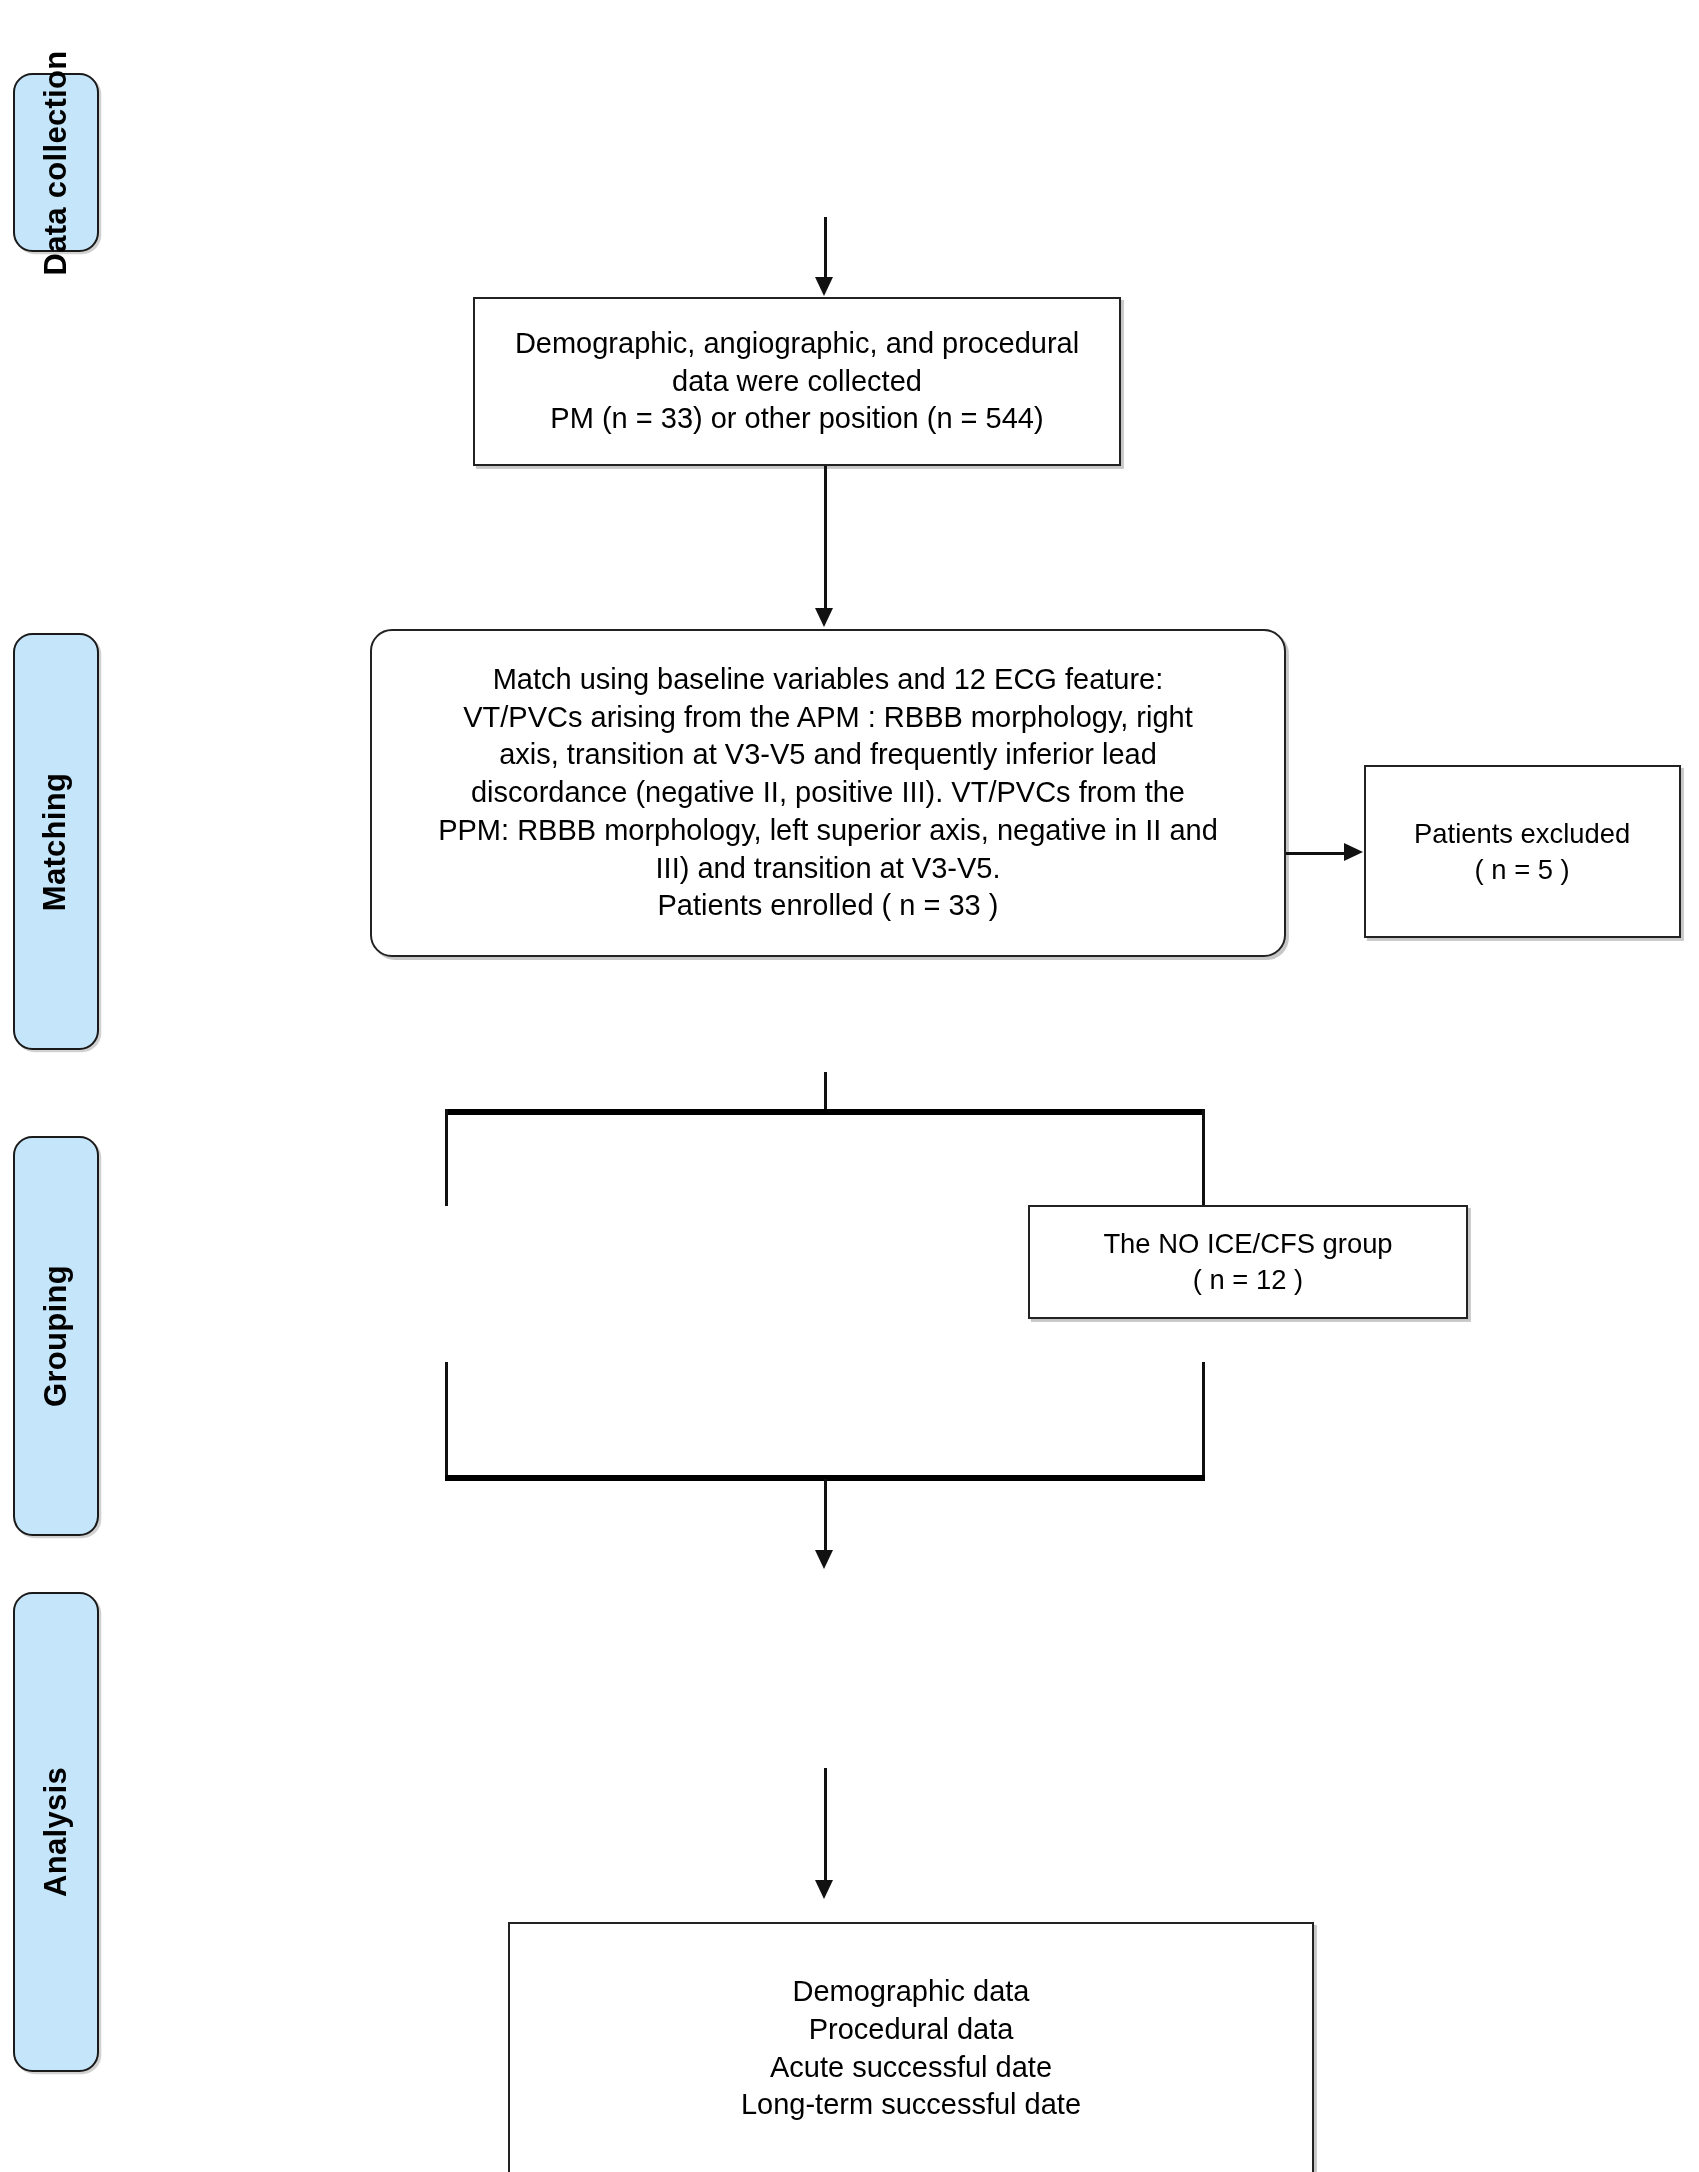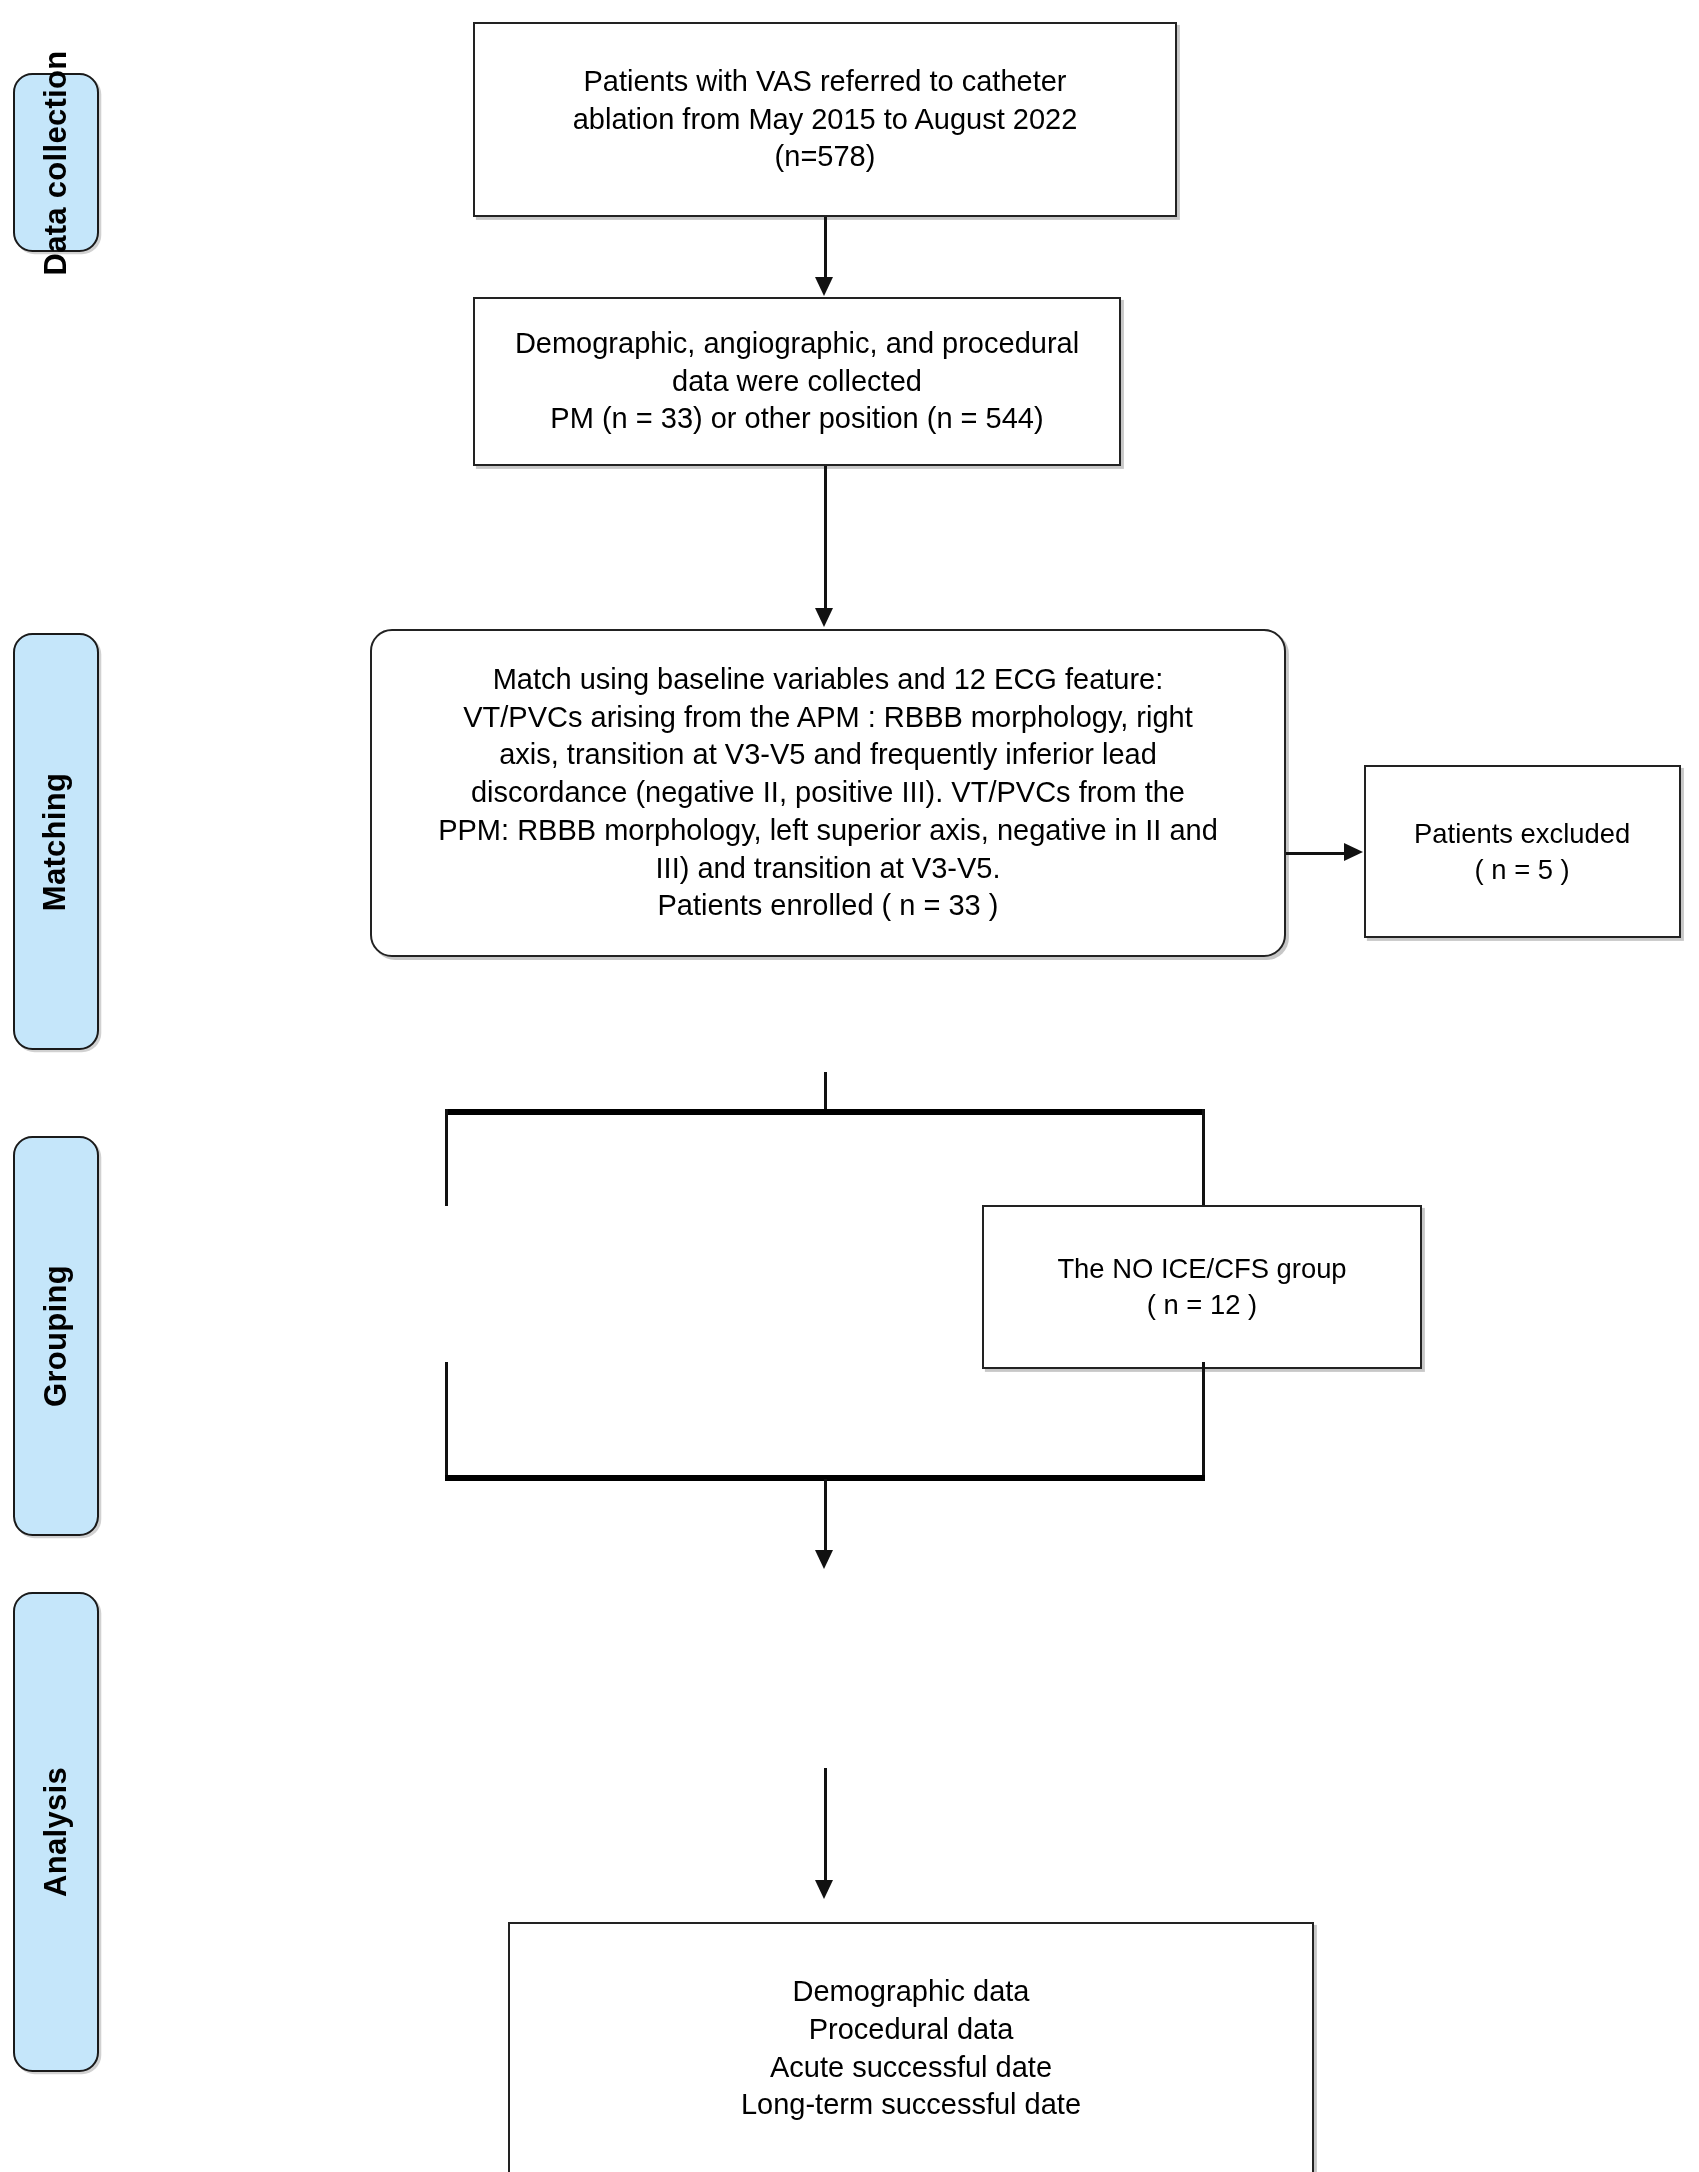--- a/index.html
+++ b/index.html
@@ -111,25 +111,20 @@
   </div>
 
   <div class="stage-badge" style="left:12.6px; top:1136px; width:86px; height:400px;">
     <span class="stage-label">Grouping</span>
   </div>
 
   <div class="stage-badge" style="left:12.6px; top:1592px; width:86px; height:480px;">
     <span class="stage-label">Analysis</span>
   </div>
 
-  <div class="flow-box" style="left:473px; top:22px; width:704px; height:195px;">
-    <div class="box-text">Patients with VAS referred to catheter
-ablation from May 2015 to August 2022
-(n=578)</div>
-  </div>
 
   <div class="vline" style="left:824px; top:217px; height:62px;"></div>
   <div class="arrow-down" style="left:815px; top:277px;"></div>
 
   <div class="flow-box" style="left:473px; top:297px; width:648px; height:169px;">
     <div class="box-text">Demographic, angiographic, and procedural
 data were collected
 PM (n = 33) or other position (n = 544)</div>
   </div>
 
@@ -153,21 +148,21 @@
     <div class="box-text">Patients excluded
 ( n = 5 )</div>
   </div>
 
   <div class="vline" style="left:824px; top:1072px; height:40px;"></div>
   <div class="hline-thick" style="left:445px; top:1109px; width:760px;"></div>
   <div class="vline" style="left:445px; top:1109px; height:97px;"></div>
   <div class="vline" style="left:1202px; top:1109px; height:97px;"></div>
 
 
-  <div class="flow-box box-sm" style="left:982px; top:1205px; width:440px; height:164px;">
+  <div class="flow-box box-sm" style="left:1028px; top:1205px; width:440px; height:114px;">
     <div class="box-text">The NO ICE/CFS group
 ( n = 12 )</div>
   </div>
 
   <div class="vline" style="left:445px; top:1362px; height:116px;"></div>
   <div class="vline" style="left:1202px; top:1362px; height:116px;"></div>
   <div class="hline-thick" style="left:445px; top:1475px; width:760px;"></div>
   <div class="vline" style="left:824px; top:1479px; height:73px;"></div>
   <div class="arrow-down" style="left:815px; top:1550px;"></div>
 

